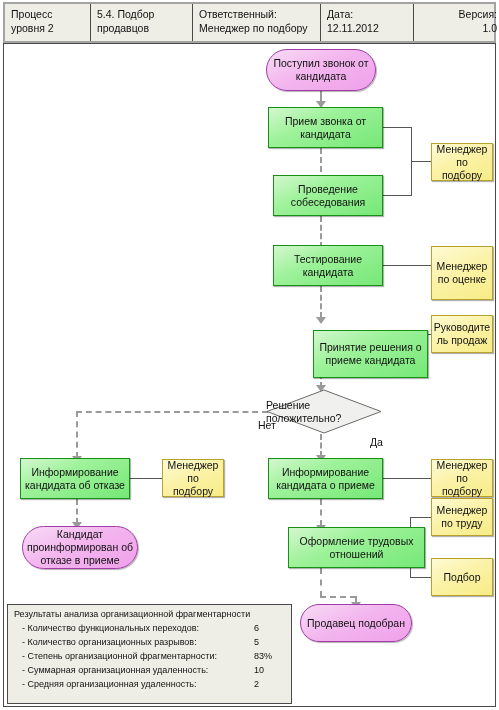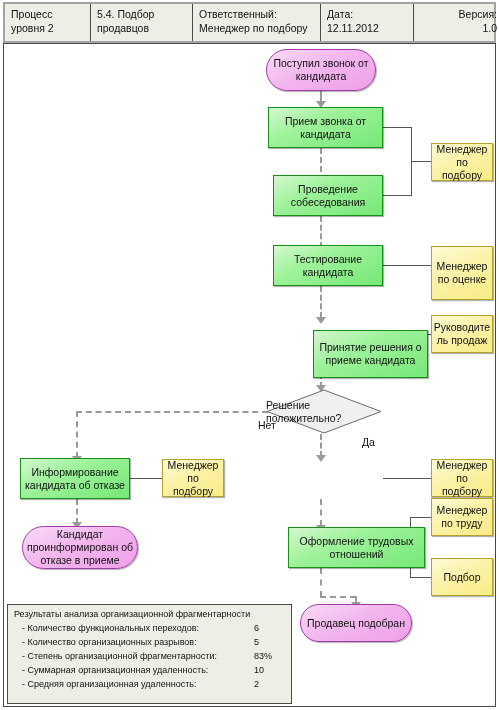--- a/index.html
+++ b/index.html
@@ -140,41 +140,42 @@
     <div class="sline" style="left:125px;top:434px;width:33px;height:1px;"></div>
 
     <div class="sline" style="left:379px;top:434px;width:48px;height:1px;"></div>
 
     <div class="sline" style="left:379px;top:503px;width:28px;height:1px;"></div>
     <div class="sline" style="left:406px;top:473px;width:1px;height:61px;"></div>
     <div class="sline" style="left:406px;top:473px;width:21px;height:1px;"></div>
     <div class="sline" style="left:406px;top:533px;width:21px;height:1px;"></div>
 
     <div class="lbl" style="left:228px;top:375px;">Нет</div>
-    <div class="lbl" style="left:332px;top:392px;">Да</div>
+    <div class="lbl" style="left:340px;top:392px;">Да</div>
 
     <div class="node term" style="left:262px;top:5px;width:110px;height:42px;">Поступил звонок от кандидата</div>
 
     <div class="node proc" style="left:264px;top:63px;width:115px;height:41px;">Прием звонка от кандидата</div>
 
     <div class="node proc" style="left:269px;top:131px;width:110px;height:41px;">Проведение собеседования</div>
 
     <div class="node proc" style="left:269px;top:201px;width:110px;height:41px;">Тестирование кандидата</div>
 
     <div class="node proc" style="left:264px;top:286px;width:115px;height:48px;margin-left:45px;">Принятие решения о приеме кандидата</div>
 
     <div class="dec" style="left:262px;top:345px;width:116px;height:45px;">
       <svg width="116" height="45" viewBox="0 0 116 45">
         <polygon points="58,1 115,22.5 58,44 1,22.5" fill="#f0f0ee" stroke="#6a6a6a" stroke-width="1"></polygon>
       </svg>
       <div class="dec-txt">Решение положительно?</div>
     </div>
 
     <div class="node proc" style="left:16px;top:414px;width:110px;height:41px;">Информирование кандидата об отказе</div>
 
+    <div class="node proc" style="left:264px;top:414px;width:115px;height:41px;">Информирование кандидата о приеме</div>
 
     <div class="node proc" style="left:264px;top:483px;width:137px;height:41px;margin-left:20px;">Оформление трудовых отношений</div>
 
     <div class="node term" style="left:18px;top:482px;width:116px;height:43px;">Кандидат проинформирован об отказе в приеме</div>
 
     <div class="node term" style="left:296px;top:560px;width:112px;height:38px;">Продавец подобран</div>
 
     <div class="node role" style="left:427px;top:99px;width:62px;height:38px;">Менеджер по подбору</div>
 
     <div class="node role" style="left:427px;top:202px;width:62px;height:54px;">Менеджер по оценке</div>

